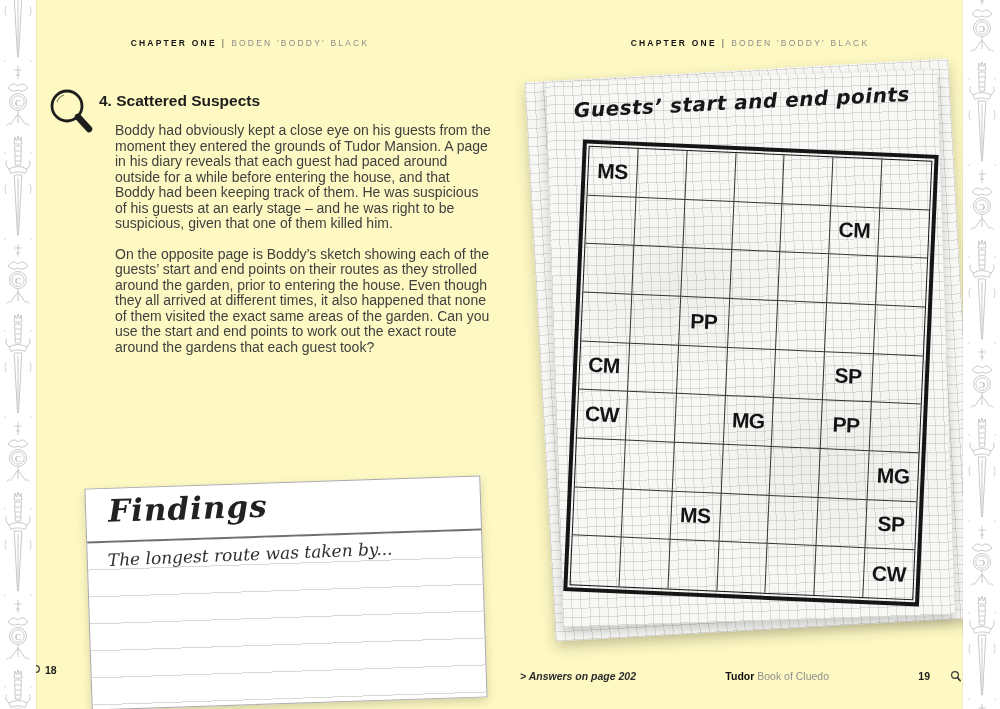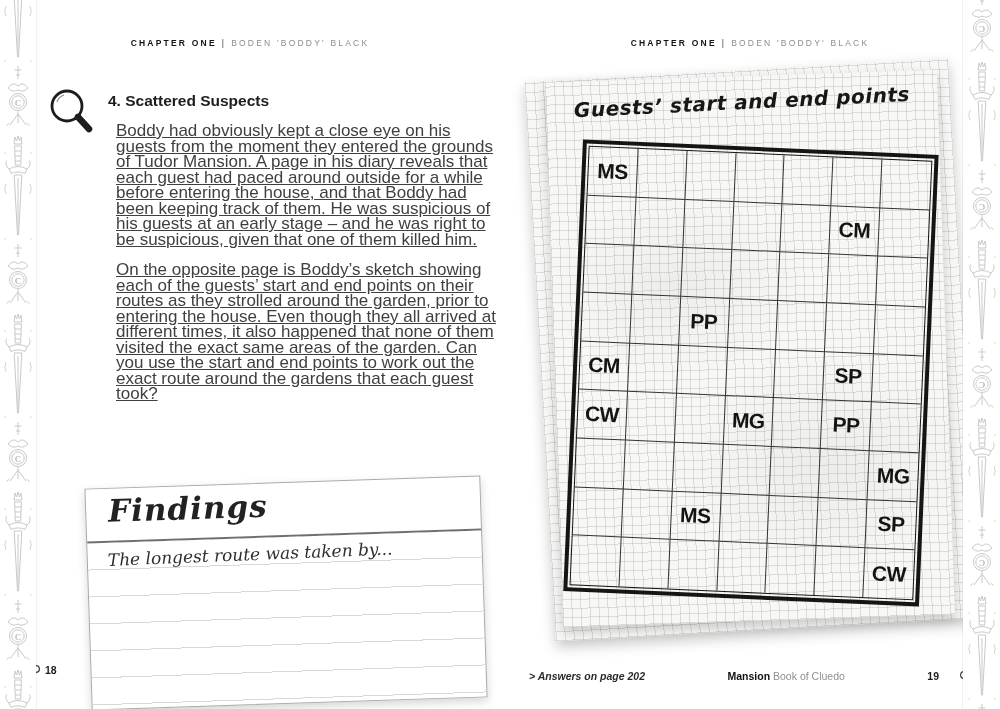--- a/index.html
+++ b/index.html
@@ -1,58 +1,58 @@
 <!DOCTYPE html>
 <html><head>
 <meta charset="utf-8">
 <style>
   html,body{margin:0;padding:0;background:#e8e8e6;}
-  .canvas{position:relative;width:1000px;height:709px;background:#ffffff;overflow:hidden;
+  .canvas{position:relative;width:1000px;height:709px;background:#fef9c3;overflow:hidden;
           font-family:"Liberation Sans",sans-serif;color:#3f3f3f;}
 
   
   .edge{position:absolute;top:0;bottom:0;width:36px;background:#ffffff;z-index:6;overflow:hidden;}
   .edge-left{left:0;box-shadow:1px 0 0 rgba(0,0,0,0.05);}
   .edge-right{right:0;width:37px;box-shadow:-1px 0 0 rgba(0,0,0,0.05);}
   .edge svg{display:block;}
   .edge-left .stack{margin-top:-46px;}
   .edge-right .stack{margin-top:-120px;transform:scaleX(-1);}
 
   
   .chapter-header{position:absolute;top:38px;font-size:8.5px;letter-spacing:2.2px;
                   text-align:center;white-space:nowrap;color:#8d8d8d;}
   .chapter-header .ch-bold{color:#141414;font-weight:bold;}
   .chapter-header .ch-sep{color:#444;margin:0 5px;font-weight:400;}
   .hdr-left{left:0;width:500px;}
   .hdr-right{left:520px;width:460px;}
 
   
   .magnifier{position:absolute;left:47px;top:86px;}
-  .textcol{position:absolute;left:108px;top:92px;width:392px;}
+  .textcol{position:absolute;left:99px;top:92px;width:392px;}
   .puzzle-title{font-size:15.5px;font-weight:bold;color:#1d1d1d;margin:0 0 13px 0;}
-  .textcol p{font-size:17px;line-height:15.5px;margin:0 0 15px 8px;color:#3f3f3f;text-decoration:underline;}
+  .textcol p{font-size:14px;line-height:15.5px;margin:0 0 15px 16px;color:#3f3f3f;}
   .textcol p.challenge{font-weight:bold;font-style:italic;color:#2c2c2c;margin-top:16px;}
 
   
   .findings-card{position:absolute;left:88px;top:482px;width:394px;height:220px;background:#ffffff;
                  border:1px solid #a9a9a7;transform:rotate(-1.9deg);z-index:3;
                  box-shadow:0 4px 10px rgba(0,0,0,0.16);}
   .findings-title{position:absolute;top:4px;left:22px;font-family:"DejaVu Serif",serif;
                   font-style:italic;font-weight:bold;font-size:31px;color:#222;letter-spacing:1px;}
   .findings-sep{position:absolute;top:52px;left:0;right:0;height:1.5px;background:#6f6f6f;}
   .findings-lines{position:absolute;top:54px;left:0;right:0;bottom:0;
       background:repeating-linear-gradient(180deg,transparent 0 26px,#d8d8d5 26px 27px);}
   .findings-entry{position:absolute;top:60px;left:20px;font-family:"DejaVu Serif",serif;
                   font-style:italic;font-size:17px;color:#2f2f2f;transform:rotate(-0.4deg);}
 
   
   .footer-left{position:absolute;left:29px;top:664px;display:flex;align-items:center;gap:4px;
                font-size:10.5px;font-weight:bold;color:#1d1d1d;z-index:4;}
   .footer-right{position:absolute;left:520px;top:670px;width:442px;display:flex;
-                justify-content:space-between;align-items:center;font-size:10.5px;z-index:4;margin-left:9px;}
+                justify-content:space-between;align-items:center;font-size:10.5px;z-index:4;}
   .answers{font-style:italic;font-weight:bold;color:#2a2a2a;}
   .brand{color:#8f8f8f;}
   .brand b{color:#101010;}
   .pagenum-right{display:flex;align-items:center;gap:20px;font-weight:bold;color:#1d1d1d;}
 
   
   .sheet{position:absolute;background-color:#f7f7f5;
     background-image:
       radial-gradient(ellipse 190px 130px at 32% 38%, rgba(110,110,105,0.07), transparent 70%),
       radial-gradient(ellipse 220px 160px at 68% 72%, rgba(110,110,105,0.08), transparent 70%),
@@ -274,21 +274,21 @@
               <div class="pcell">
                 <span>CW</span>
               </div>
             </div>
         </div>
       </div>
     </div>
 
     <div class="footer-right">
       <span class="answers">&gt; Answers on page 202</span>
-      <span class="brand"><b>Mansion</b><span> Book of Cluedo</span></span>
+      <span class="brand"><b>Tudor</b><span> Book of Cluedo</span></span>
       <span class="pagenum-right">
         <span>19</span>
         <svg width="12" height="12" viewBox="0 0 12 12">
           <circle cx="5" cy="5" r="3.4" fill="none" stroke="#3c3c3c" stroke-width="1.2"></circle>
           <line x1="7.4" y1="7.6" x2="10.2" y2="10.6" stroke="#3c3c3c" stroke-width="1.6" stroke-linecap="round"></line>
         </svg>
       </span>
     </div>
   </div>
 

